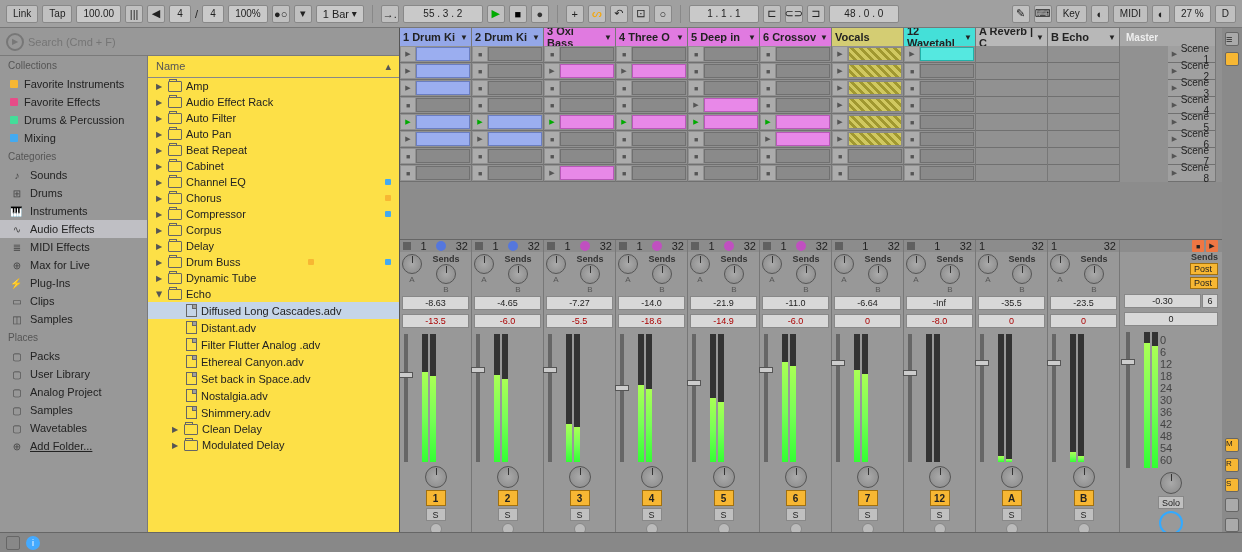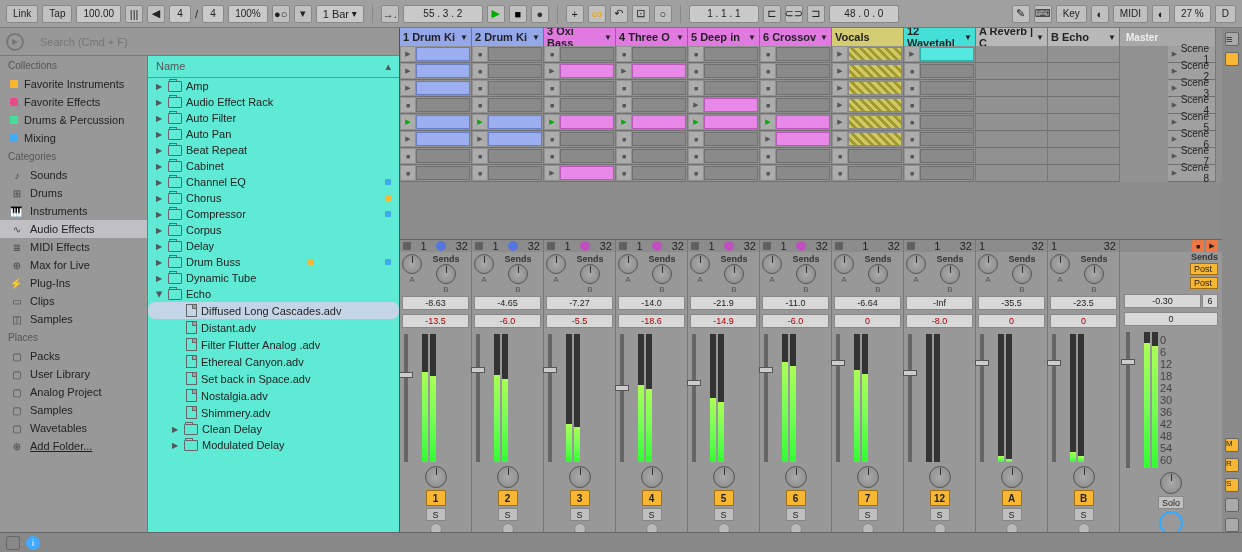--- a/index.html
+++ b/index.html
@@ -8,35 +8,35 @@
 .tb-btn { height:18px; padding:0 6px; background:#c0c0c0; border:1px solid #888; border-radius:2px; display:flex; align-items:center; justify-content:center; cursor:pointer; font-size:10px; }
 .tb-num { height:18px; background:#c9c9c9; border:1px solid #888; border-radius:2px; padding:0 6px; display:flex; align-items:center; font-size:10px; }
 .tb-icon { width:18px; height:18px; background:#c0c0c0; border:1px solid #888; border-radius:2px; display:flex; align-items:center; justify-content:center; cursor:pointer; }
 .play { color:#0a0; }
 .stop { color:#000; }
 .rec { color:#333; }
 .loop { color:#f7a500; }
 .tb-sep { width:1px; height:18px; background:#888; margin:0 4px; }
 .main { display:flex; height:504px; }
 .browser { width:400px; background:#989898; border-right:1px solid #555; display:flex; flex-direction:column; }
-.search-row { height:28px; display:flex; align-items:center; padding:0 6px; gap:16px; border-bottom:1px solid #7a7a7a; }
+.search-row { height:28px; display:flex; align-items:center; padding:0 6px; gap:4px; border-bottom:1px solid #7a7a7a; }
 .search-circ { width:18px; height:18px; border:2px solid #777; border-radius:50%; position:relative; }
 .search-circ::after { content:'▶'; font-size:8px; color:#777; position:absolute; left:4px; top:2px; }
 .search-input { flex:1; background:transparent; border:none; outline:none; color:#555; font-size:11px; }
 .browser-cols { display:flex; flex:1; overflow:hidden; }
 .col-left { width:148px; background:#989898; border-right:1px solid #7a7a7a; overflow-y:auto; }
-.col-right { flex:1; background:#5eead4; overflow-y:auto; position:relative; }
+.col-right { flex:1; background:#fde047; overflow-y:auto; position:relative; }
 .section-hdr { padding:4px 8px; color:#555; font-size:10px; }
 .cat-item { padding:3px 8px 3px 10px; display:flex; align-items:center; gap:6px; cursor:pointer; }
 .cat-item.sel { background:#bfbfc4; }
 .cat-icon { width:14px; height:12px; display:inline-flex; align-items:center; justify-content:center; color:#444; font-size:10px; }
 .col-swatch { width:8px; height:8px; border-radius:1px; }
 .name-hdr { padding:4px 8px; color:#555; font-size:10px; border-bottom:1px solid #888; display:flex; justify-content:space-between; }
 .dev-row { padding:2px 4px 2px 6px; display:flex; align-items:center; gap:4px; cursor:pointer; }
-.dev-row.sel { background:#c5d5e8;border-radius:7px; }
+.dev-row.sel { background:#c5d5e8; }
 .tri { font-size:8px; color:#555; width:10px; text-align:center; }
 .tri.open { transform:rotate(90deg); }
 .folder-ic { width:14px; height:11px; border:1px solid #666; border-radius:1px; position:relative; }
 .folder-ic::before { content:''; position:absolute; top:-3px; left:0; width:6px; height:2px; border:1px solid #666; border-bottom:none; }
 .file-ic { width:11px; height:13px; border:1px solid #666; position:relative; }
 .file-ic::before { content:''; position:absolute; top:0; right:0; width:3px; height:3px; border-left:1px solid #666; border-bottom:1px solid #666; background:#a0a0a0; }
 .dev-dot { width:6px; height:6px; border-radius:1px; margin-left:auto; margin-right:4px; }
 
 .session { flex:1; display:flex; flex-direction:column; background:#919191; overflow:hidden; }
 .track-hdrs { display:flex; height:18px; }

